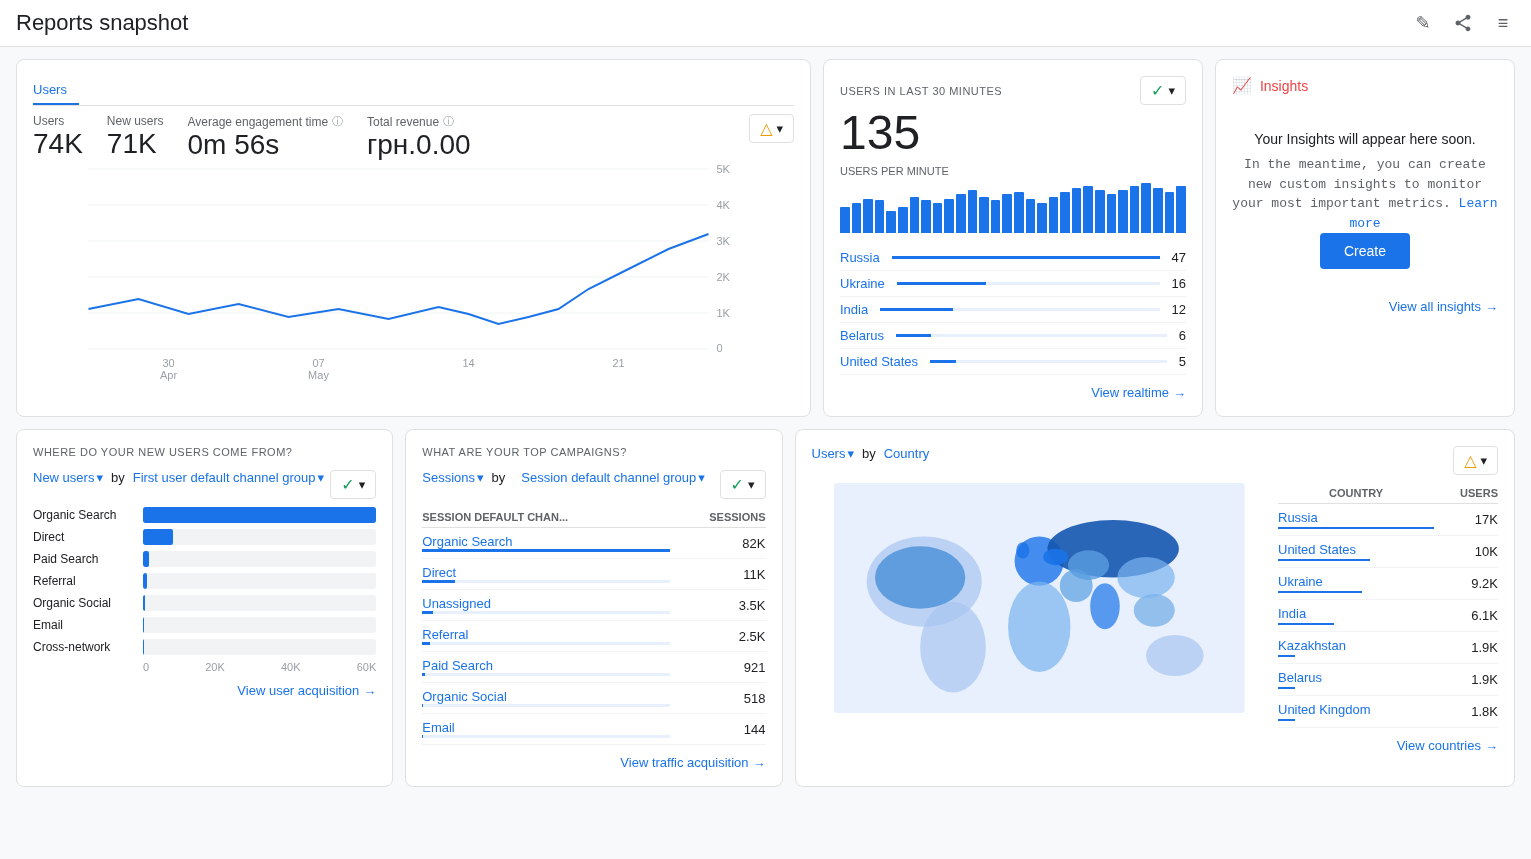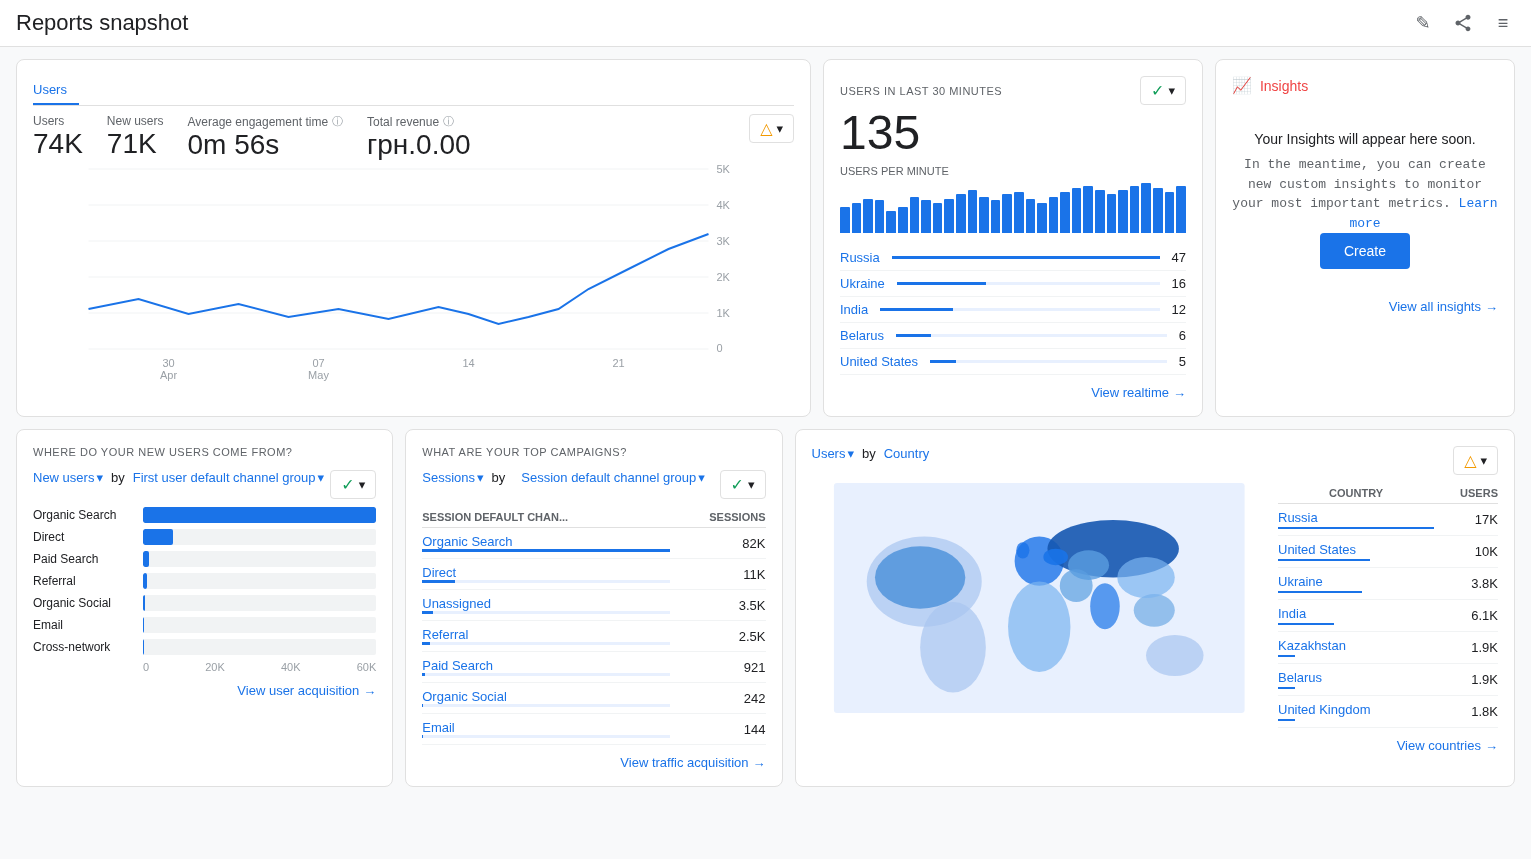--- a/index.html
+++ b/index.html
@@ -426,21 +426,21 @@
         </div>
       </td>
       <td>921</td>
     </tr>
             <tr>
       <td><span class="camp-name">Organic Social</span>
         <div class="camp-bar-wrap">
           <div class="camp-bar-fill" style="width:0.5%"></div>
         </div>
       </td>
-      <td>242</td>
+      <td>518</td>
     </tr>
             <tr>
       <td><span class="camp-name">Email</span>
         <div class="camp-bar-wrap">
           <div class="camp-bar-fill" style="width:0.2%"></div>
         </div>
       </td>
       <td>144</td>
     </tr>
           </tbody>
@@ -522,21 +522,21 @@
         <span class="ct-name">United States</span>
         <div class="ct-bar" style="width:59%"></div>
       </td>
       <td>10K</td>
     </tr>
                 <tr>
       <td>
         <span class="ct-name">Ukraine</span>
         <div class="ct-bar" style="width:54%"></div>
       </td>
-      <td>3.8K</td>
+      <td>9.2K</td>
     </tr>
                 <tr>
       <td>
         <span class="ct-name">India</span>
         <div class="ct-bar" style="width:36%"></div>
       </td>
       <td>6.1K</td>
     </tr>
                 <tr>
       <td>

